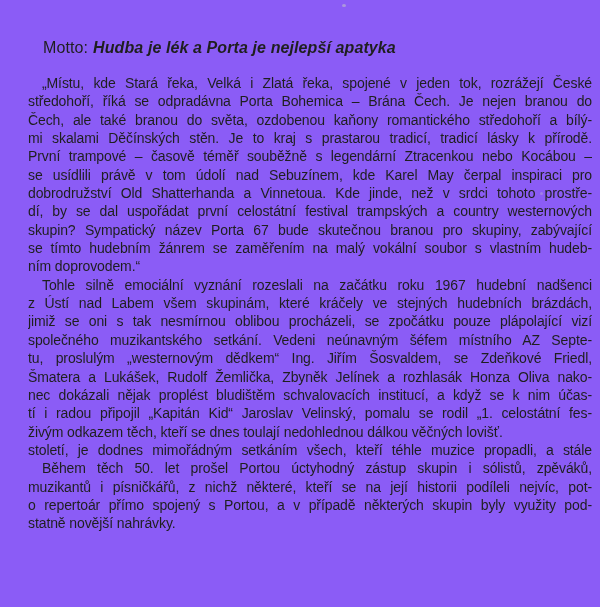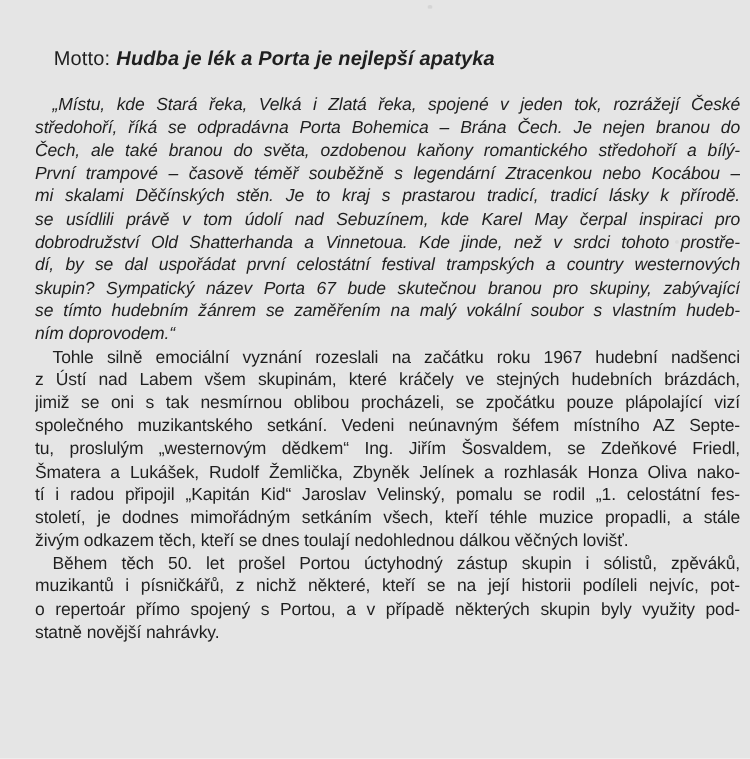--- a/index.html
+++ b/index.html
@@ -1,20 +1,20 @@
 <!DOCTYPE html>
 <html><head>
 <meta charset="utf-8">
 <style>
   html, body { margin: 0; padding: 0; }
   .page {
     position: relative;
     width: 600px;
     height: 607px;
-    background: #e5e5e5;
+    background: #8b5cf6;
     font-family: "Liberation Sans", sans-serif;
     color: #1f1f1f;
     overflow: hidden;
   }
   .motto {
     position: absolute;
     left: 43px;
     top: 39px;
     font-size: 16px;
     letter-spacing: 0.1px;
@@ -25,21 +25,21 @@
   .text-block {
     position: absolute;
     left: 28px;
     top: 74px;
     width: 564px;
     font-size: 14px;
     line-height: 18.35px;
     letter-spacing: -0.1px;
   }
   .para { margin: 0; padding: 0; }
-  .para.italic { font-style: italic; }
+  .para.italic { }
   .line {
     height: 18.35px;
     overflow: hidden;
     text-align: justify;
     text-align-last: justify;
     white-space: normal;
   }
   .line.last { text-align-last: left; }
   .para .line:first-child { text-indent: 14px; }
   .speck {
@@ -58,39 +58,40 @@
 
   <div class="motto">
     <span class="motto-prefix">Motto:</span><span class="motto-text">Hudba je lék a Porta je nejlepší apatyka</span>
   </div>
 
   <div class="text-block">
     <div class="para italic">
         <div class="line">„Místu, kde Stará řeka, Velká i Zlatá řeka, spojené v jeden tok, rozrážejí České</div>
         <div class="line">středohoří, říká se odpradávna Porta Bohemica – Brána Čech. Je nejen branou do</div>
         <div class="line">Čech, ale také branou do světa, ozdobenou kaňony romantického středohoří a bílý-</div>
+        <div class="line">mi skalami Děčínských stěn. Je to kraj s prastarou tradicí, tradicí lásky k přírodě.</div>
         <div class="line">První trampové – časově téměř souběžně s legendární Ztracenkou nebo Kocábou –</div>
-        <div class="line">mi skalami Děčínských stěn. Je to kraj s prastarou tradicí, tradicí lásky k přírodě.</div>
         <div class="line">se usídlili právě v tom údolí nad Sebuzínem, kde Karel May čerpal inspiraci pro</div>
         <div class="line">dobrodružství Old Shatterhanda a Vinnetoua. Kde jinde, než v srdci tohoto prostře-</div>
         <div class="line">dí, by se dal uspořádat první celostátní festival trampských a country westernových</div>
         <div class="line">skupin? Sympatický název Porta 67 bude skutečnou branou pro skupiny, zabývající</div>
         <div class="line">se tímto hudebním žánrem se zaměřením na malý vokální soubor s vlastním hudeb-</div>
         <div class="line last">ním doprovodem.“</div>
       </div>
     <div class="para">
         <div class="line">Tohle silně emociální vyznání rozeslali na začátku roku 1967 hudební nadšenci</div>
         <div class="line">z Ústí nad Labem všem skupinám, které kráčely ve stejných hudebních brázdách,</div>
         <div class="line">jimiž se oni s tak nesmírnou oblibou procházeli, se zpočátku pouze plápolající vizí</div>
         <div class="line">společného muzikantského setkání. Vedeni neúnavným šéfem místního AZ Septe-</div>
         <div class="line">tu, proslulým „westernovým dědkem“ Ing. Jiřím Šosvaldem, se Zdeňkové Friedl,</div>
         <div class="line">Šmatera a Lukášek, Rudolf Žemlička, Zbyněk Jelínek a rozhlasák Honza Oliva nako-</div>
+        <div class="line">nec dokázali nějak proplést bludištěm schvalovacích institucí, a když se k nim účas-</div>
         <div class="line">tí i radou připojil „Kapitán Kid“ Jaroslav Velinský, pomalu se rodil „1. celostátní fes-</div>
+        <div class="line last">živým odkazem těch, kteří se dnes toulají nedohlednou dálkou věčných lovišť.</div>
         <div class="line">století, je dodnes mimořádným setkáním všech, kteří téhle muzice propadli, a stále</div>
-        <div class="line last">živým odkazem těch, kteří se dnes toulají nedohlednou dálkou věčných lovišť.</div>
       </div>
     <div class="para">
         <div class="line">Během těch 50. let prošel Portou úctyhodný zástup skupin i sólistů, zpěváků,</div>
         <div class="line">muzikantů i písničkářů, z nichž některé, kteří se na její historii podíleli nejvíc, pot-</div>
         <div class="line">o repertoár přímo spojený s Portou, a v případě některých skupin byly využity pod-</div>
         <div class="line last">statně novější nahrávky.</div>
       </div>
   </div>
 
   <div class="speck speck-1"></div>

